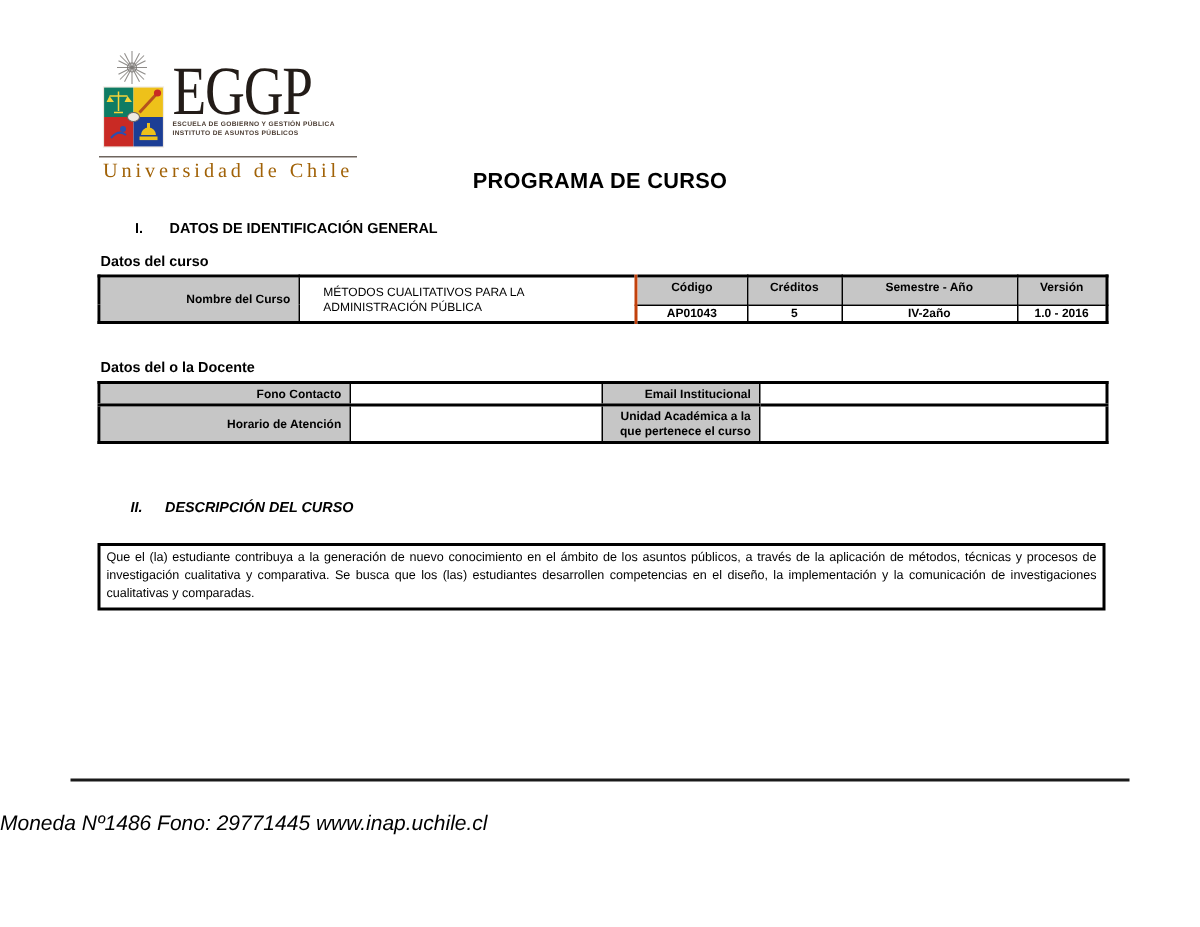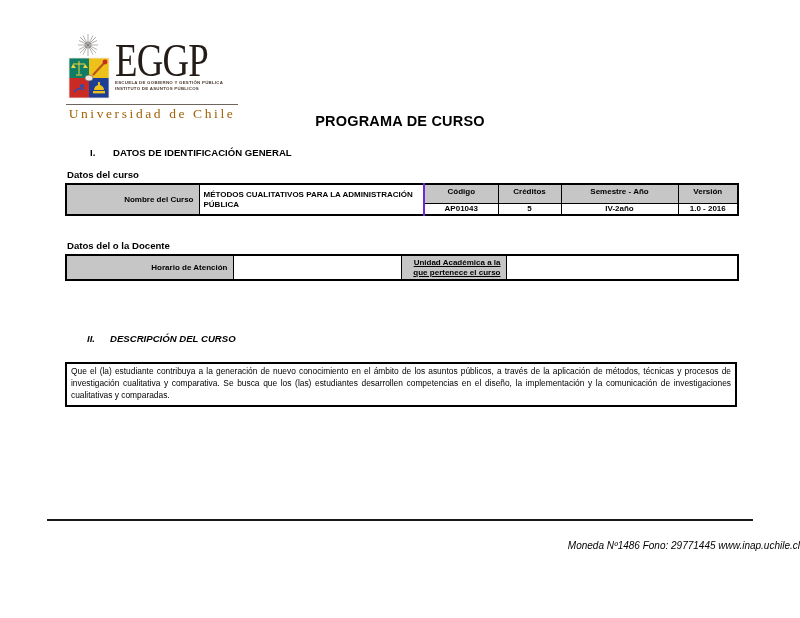--- a/index.html
+++ b/index.html
@@ -42,46 +42,46 @@
   .cap-curso { top:169px; }
   .cap-docente { top:240px; }
 
   
   table { border-collapse:collapse; table-layout:fixed; position:absolute; left:65px; width:672px; }
   td { border:1px solid #000; font-size:8px; overflow:hidden; }
   .gray { background:#c6c6c6; font-weight:bold; text-align:right; padding-right:5px; }
   .tbl-curso { top:183px; }
   .tbl-curso { border:2px solid #000; }
   .tbl-curso .name-label { vertical-align:middle; }
-  .tbl-curso .name-value { font-weight:bold; padding:1px 4px; vertical-align:middle; line-height:1.25; border-right:2px solid #6d28d9; }
+  .tbl-curso .name-value { font-weight:normal; padding:1px 16px; vertical-align:middle; line-height:1.25; border-right:2px solid #c2410c; }
   .tbl-curso .col-head { background:#c6c6c6; font-weight:bold; text-align:center; vertical-align:top; padding-top:2px; height:19px; }
   .tbl-curso .col-val { font-weight:bold; text-align:center; vertical-align:middle; height:12px; }
   .tbl-docente { top:254px; border:2px solid #000; }
   .tbl-docente td { vertical-align:middle; }
   .tbl-docente .r1 td, .tbl-docente .r2 td { height:15px; }
   .tbl-docente .r2 td { border-bottom:2px solid #000; }
   .tbl-docente .r3 td { height:25px; }
-  .tbl-docente .two-line { line-height:1.15; padding-top:1px; padding-bottom:1px;text-decoration:underline; }
+  .tbl-docente .two-line { line-height:1.15; padding-top:1px; padding-bottom:1px; }
 
   
   .desc-box {
     position:absolute; top:362px; left:65px; width:672px; min-height:45px;
     border:2px solid #000; padding:2px 4px 3px 4px;
   }
   .desc-text { font-size:8.4px; line-height:1.4; text-align:justify; }
 
   
   .footer-rule { position:absolute; top:519px; left:47px; width:706px; border-top:2px solid #1a1a1a; }
   .footer-1 {
     position:absolute; top:526px; left:0; width:800px; text-align:center;
     font-style:italic; font-weight:bold; font-size:10.6px;
   }
   .footer-2 {
-    position:absolute; top:540px; left:0; width:800px; text-align:right;
-    font-style:italic; font-size:10px;
+    position:absolute; top:540px; left:0; width:800px; text-align:left;
+    font-style:italic; font-size:14px;
   }
 </style>
 </head>
 <body>
 
 <div class="page">
 
   <div class="logo">
     <div class="logo-top">
       <svg class="shield-svg" viewBox="0 0 46 68">
@@ -179,20 +179,26 @@
 
   <div class="caption cap-docente">Datos del o la Docente</div>
   <table class="tbl-docente">
     <colgroup>
       <col style="width:167px">
         <col style="width:168px">
         <col style="width:105px">
         <col style="width:232px">
     </colgroup>
     <tbody>
+    <tr class="r2">
+      <td class="gray">Fono Contacto</td>
+      <td></td>
+      <td class="gray">Email Institucional</td>
+      <td></td>
+    </tr>
     <tr class="r3">
       <td class="gray">Horario de Atención</td>
       <td></td>
       <td class="gray two-line">Unidad Académica a la que pertenece el curso</td>
       <td></td>
     </tr>
   </tbody>
     </table>
 
   <div class="sec-heading sec-2">

